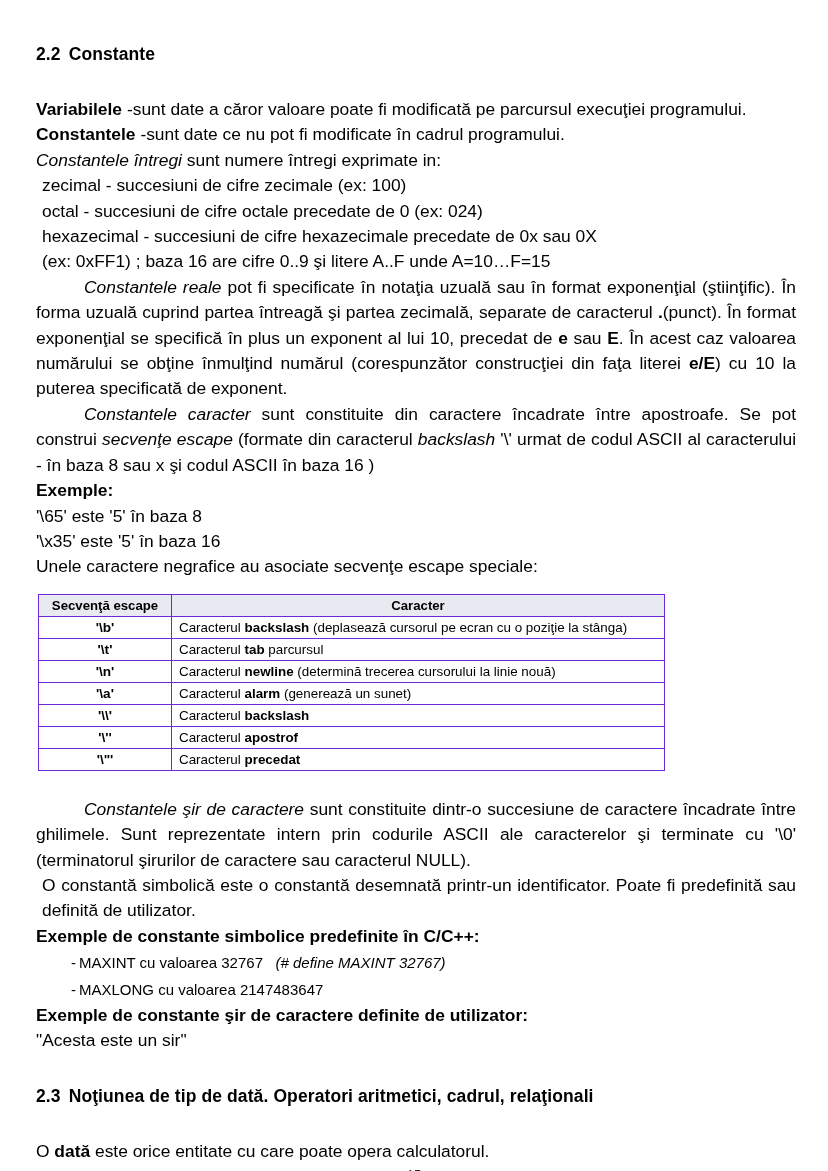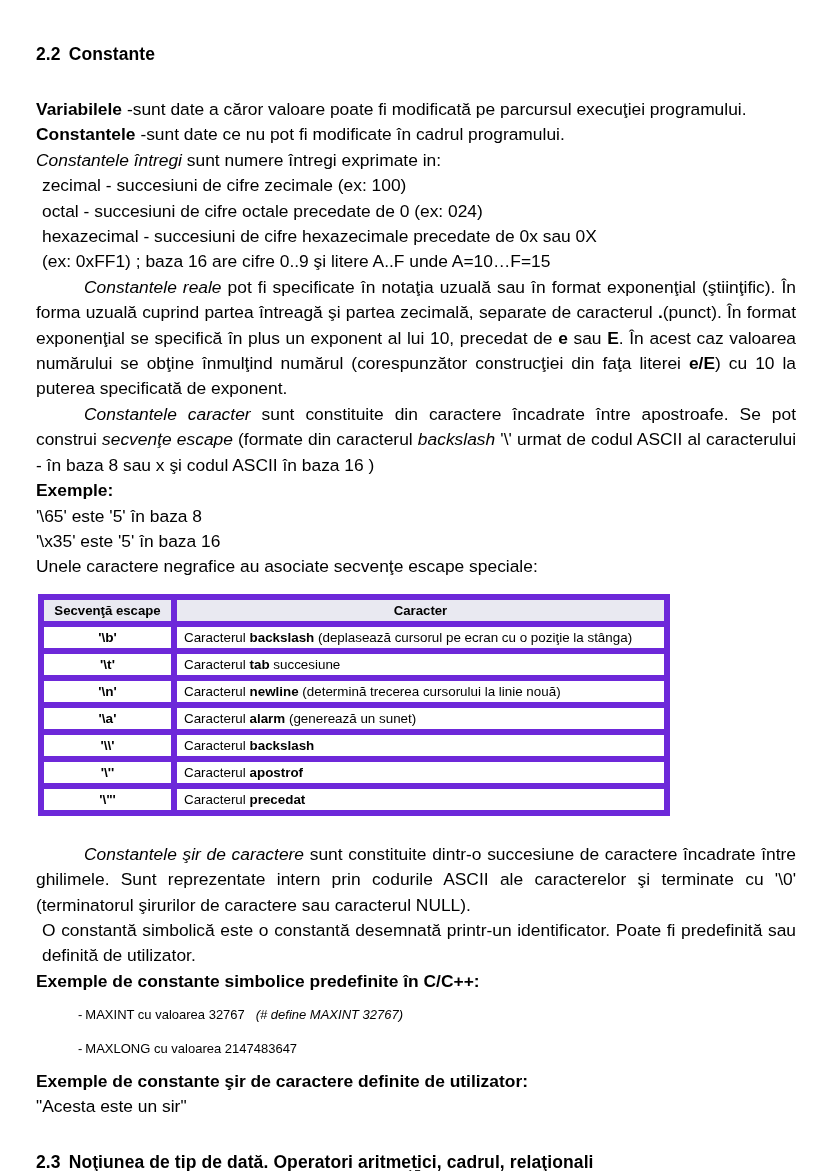--- a/index.html
+++ b/index.html
@@ -54,21 +54,21 @@
 
   
   table.esc-table {
     border-collapse: collapse;
     width: 626px;
     margin-left: 2px;
     table-layout: fixed;
   }
   table.esc-table th,
   table.esc-table td {
-    border: 6px solid #6d28d9;
+    border: 1px solid #6d28d9;
     padding: 0;
     vertical-align: middle;
   }
   table.esc-table th {
     background: #e9e9f1;
     font-size: 13.2px;
     font-weight: bold;
     height: 21px;
     text-align: center;
   }
@@ -81,23 +81,23 @@
   }
   table.esc-table td.desc {
     font-size: 13.4px;
     padding-left: 7px;
     height: 21px;
   }
   col.c1 { width: 133px; }
   col.c2 { width: 493px; }
 
   .dash-item {
-    font-size: 13px;
+    font-size: 15px;
     line-height: 25.4px;
-    margin: 8px;
+    margin: 1px;
     padding-left: 34px;
   }
   .dash { margin-right: 3px; }
 
   .pagenum {
     position: absolute;
     left: 0;
     top: 1167px;
     width: 828px;
     text-align: center;
@@ -151,21 +151,21 @@
           <th>Caracter</th>
         </tr>
       </thead>
       <tbody>
         <tr>
           <td class="seq">'\b'</td>
           <td class="desc"><span>Caracterul </span><b>backslash</b><span> (deplasează cursorul pe ecran cu o poziţie la stânga)</span></td>
         </tr>
         <tr>
           <td class="seq">'\t'</td>
-          <td class="desc"><span>Caracterul </span><b>tab</b><span> succesiune</span></td>
+          <td class="desc"><span>Caracterul </span><b>tab</b><span> parcursul</span></td>
         </tr>
         <tr>
           <td class="seq">'\n'</td>
           <td class="desc"><span>Caracterul </span><b>newline</b><span> (determină trecerea cursorului la linie nouă)</span></td>
         </tr>
         <tr>
           <td class="seq">'\a'</td>
           <td class="desc"><span>Caracterul </span><b>alarm</b><span> (generează un sunet)</span></td>
         </tr>
         <tr>

